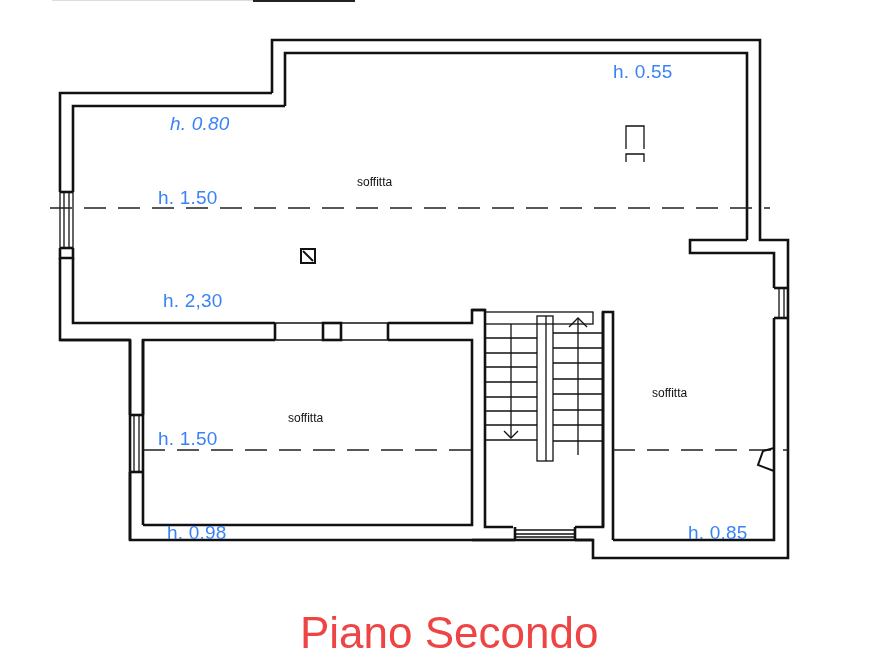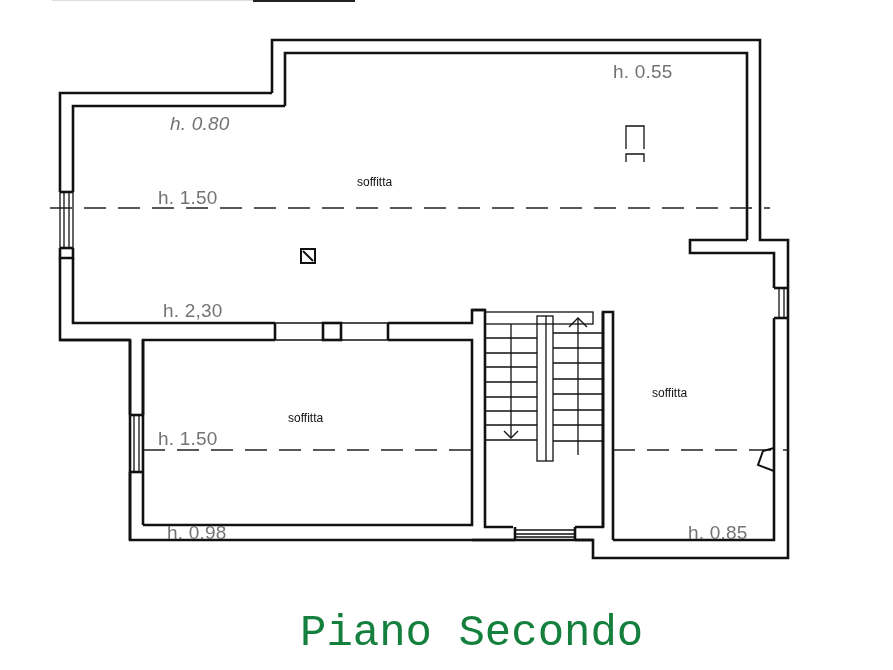--- a/index.html
+++ b/index.html
@@ -1,23 +1,23 @@
 <!DOCTYPE html>
 <html><head>
 <meta charset="utf-8">
 <style>
   html, body { margin:0; padding:0; background:#ffffff; }
   body { width:893px; height:670px; position:relative; overflow:hidden; font-family:"Liberation Sans", sans-serif; }
   svg { position:absolute; left:0; top:0; }
   .wall { fill:none; stroke:#111; stroke-width:2.6; stroke-linejoin:miter; }
   .thin { fill:none; stroke:#111; stroke-width:1.3; }
   .dash { fill:none; stroke:#222; stroke-width:1.3; stroke-dasharray:22 12; }
-  .lbl { position:absolute; color:#737373; font-size:19px; letter-spacing:0.2px; white-space:nowrap; }
+  .lbl { position:absolute; color:#3b82f6; font-size:19px; letter-spacing:0.2px; white-space:nowrap; }
   .room { position:absolute; color:#111; font-size:12px; white-space:nowrap; }
-  .title { position:absolute; left:300px; top:608px; font-size:44px; color:#15803d; white-space:nowrap;font-family:Liberation Mono, monospace; }
+  .title { position:absolute; left:300px; top:608px; font-size:44px; color:#ef4444; white-space:nowrap; }
   .topbar { position:absolute; left:52px; top:0; width:303px; height:1px; background:#ddd; }
   .topbar-dark { position:absolute; left:253px; top:0; width:102px; height:2px; background:#222; }
 </style>
 </head>
 <body>
 
 <div class="topbar"></div>
 <div class="topbar-dark"></div>
 
 <svg width="893" height="670" viewBox="0 0 893 670">
@@ -131,18 +131,18 @@
   </g>
 </svg>
 
 <div class="room" style="left:357px;top:175px;">soffitta</div>
 <div class="room" style="left:288px;top:411px;">soffitta</div>
 <div class="room" style="left:652px;top:386px;">soffitta</div>
 
 <div class="lbl" style="left:170px;top:113px;font-style:italic;">h. 0.80</div>
 <div class="lbl" style="left:613px;top:61px;">h. 0.55</div>
 <div class="lbl" style="left:158px;top:187px;">h. 1.50</div>
-<div class="lbl" style="left:163px;top:300px;">h. 2,30</div>
+<div class="lbl" style="left:163px;top:290px;">h. 2,30</div>
 <div class="lbl" style="left:158px;top:428px;">h. 1.50</div>
 <div class="lbl" style="left:167px;top:522px;">h. 0.98</div>
 <div class="lbl" style="left:668px;top:522px;margin-left:20px;">h. 0.85</div>
 
 <div class="title">Piano Secondo</div>
 
 </body></html>

